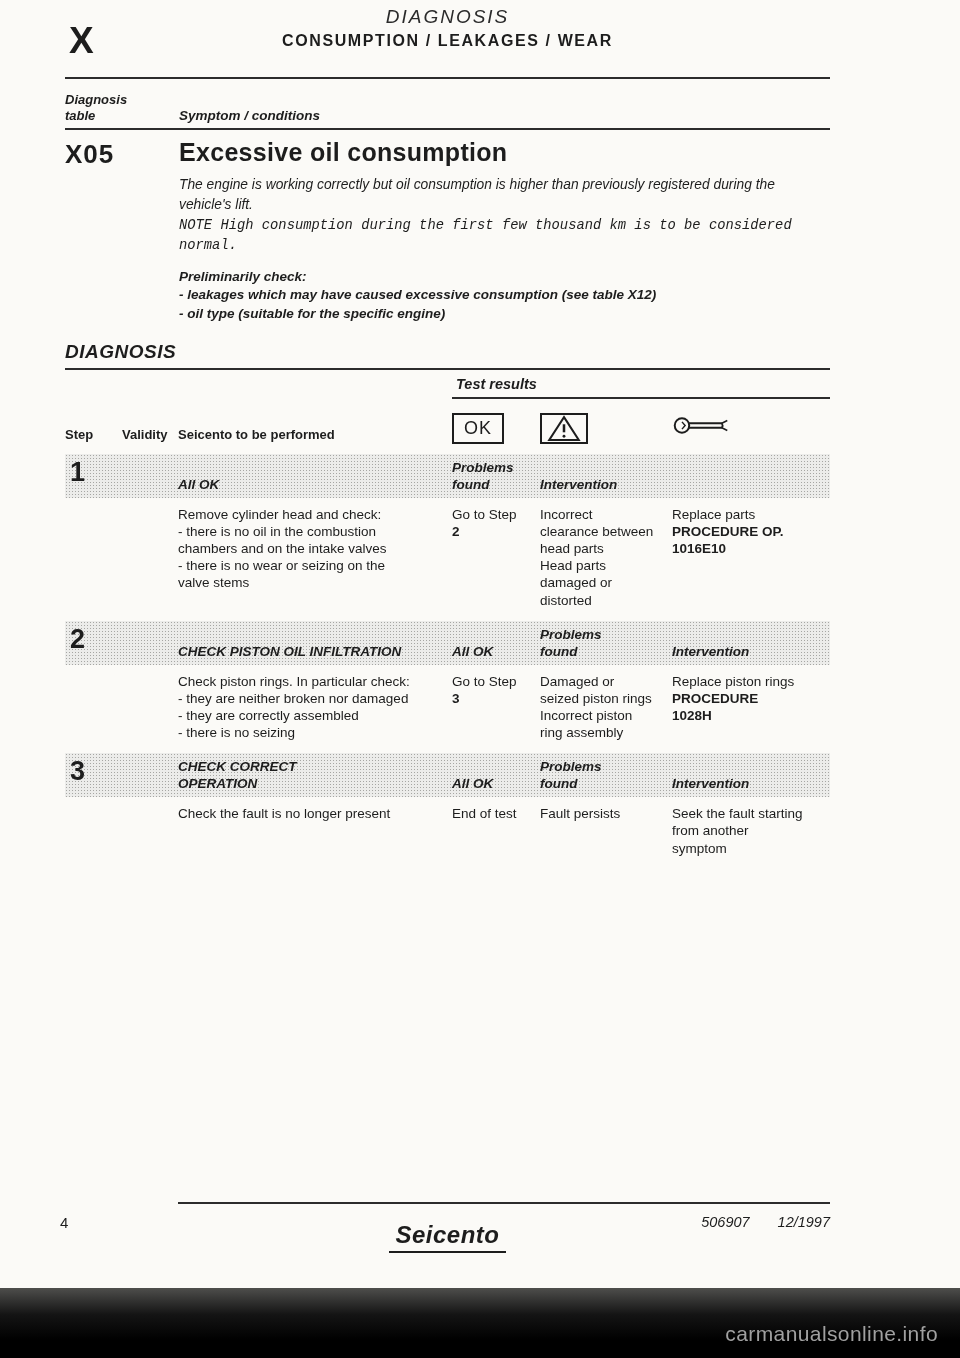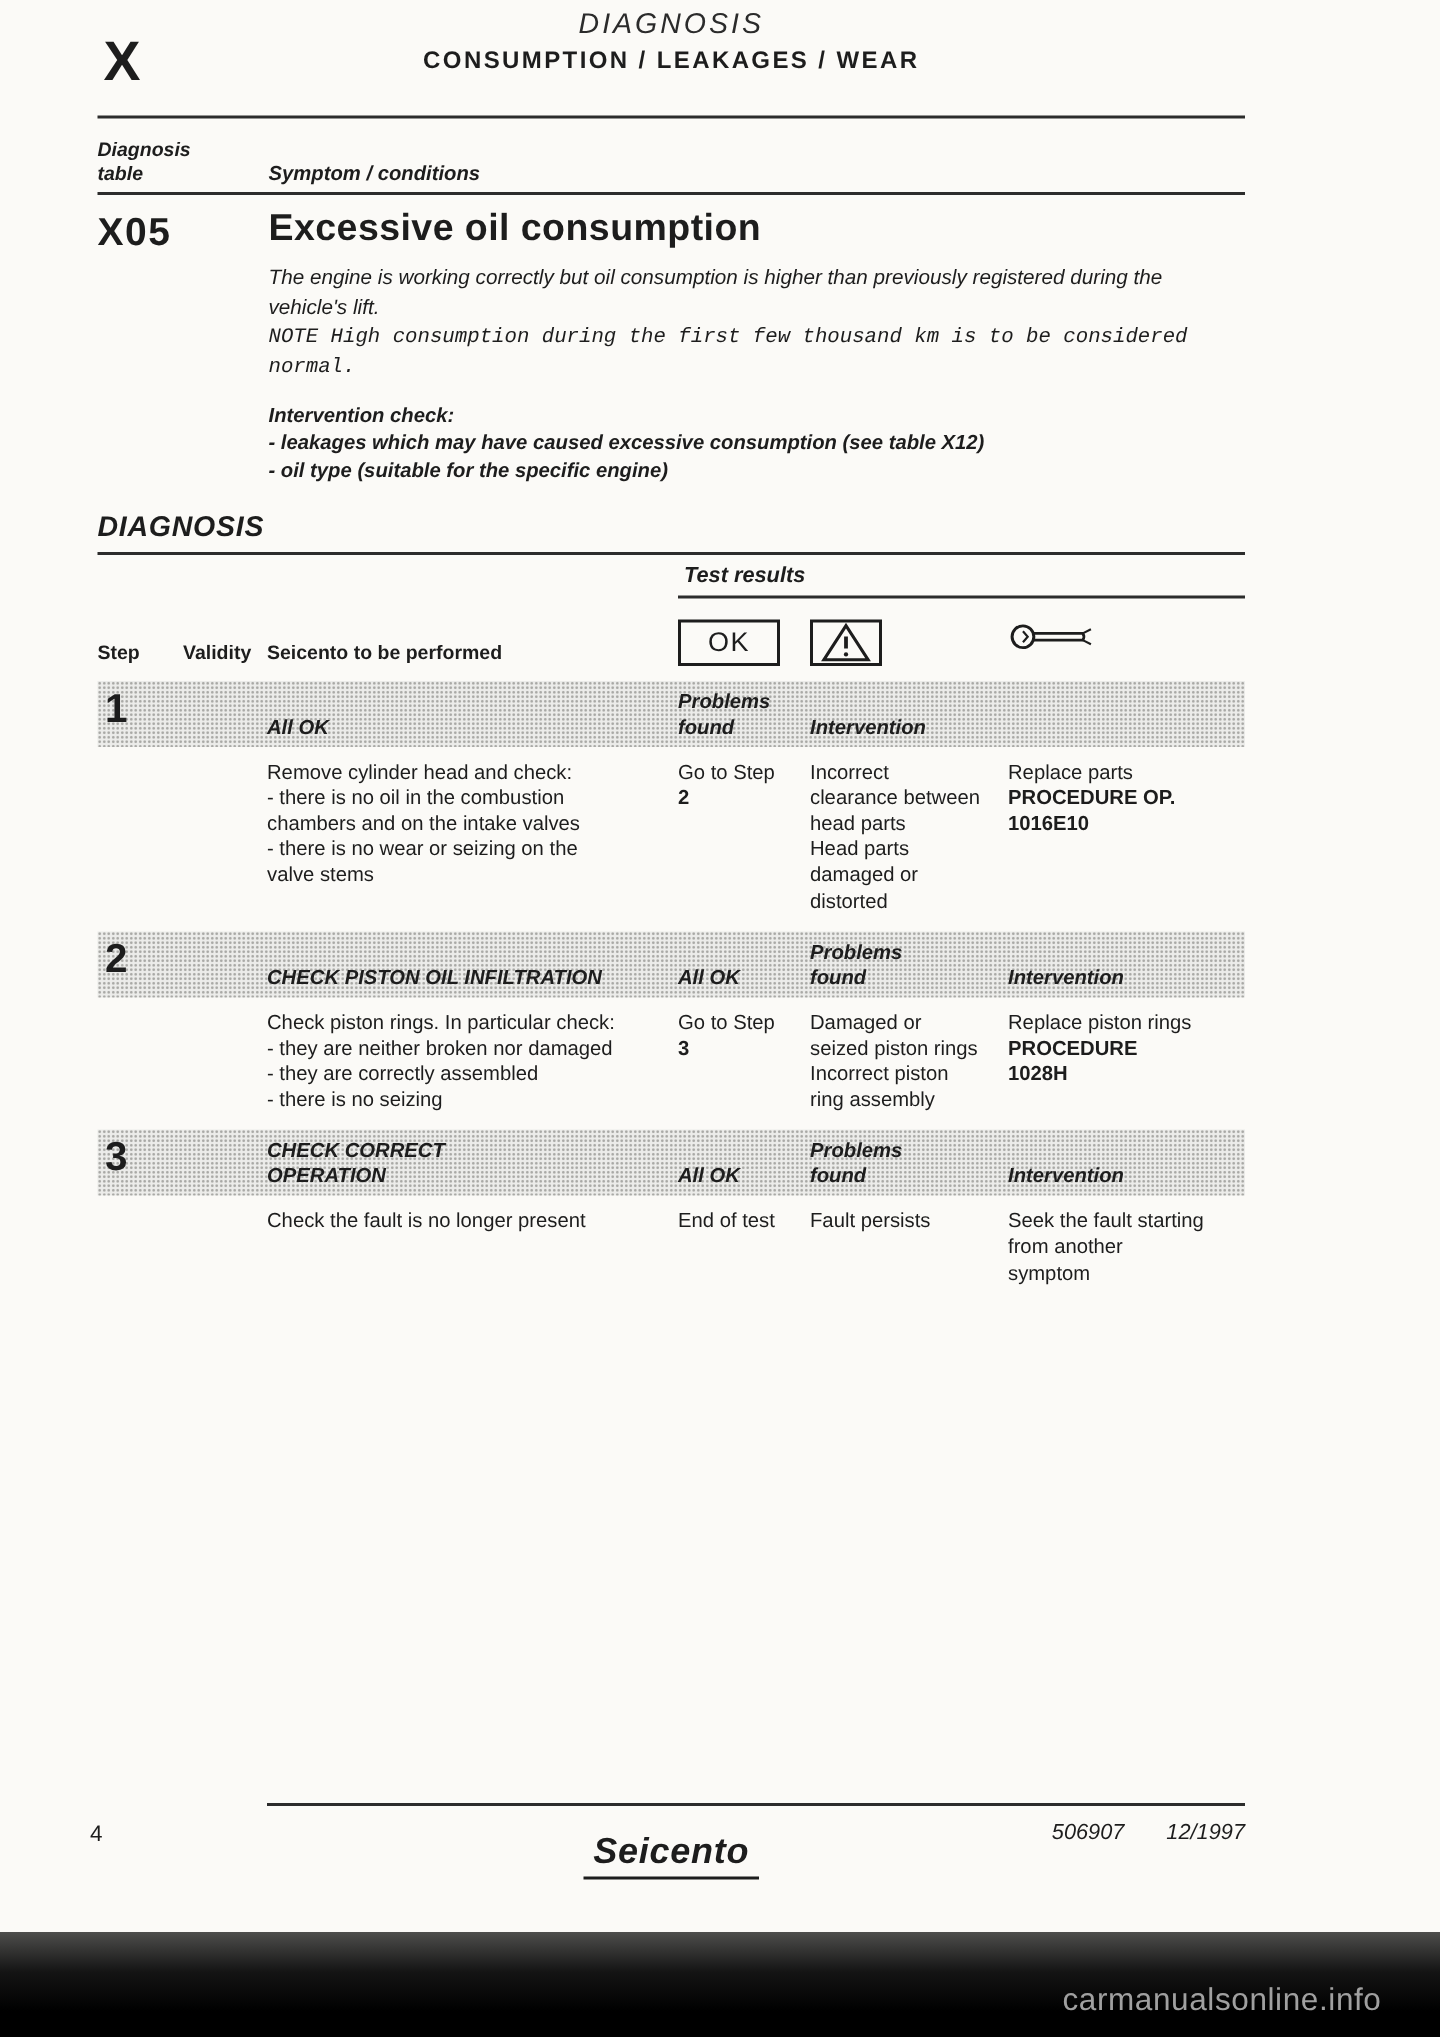--- a/index.html
+++ b/index.html
@@ -33,21 +33,21 @@
   
   .diag-head { margin-top:18px; border-bottom:2px solid #2c2c2c; padding-bottom:5px;
                font-style:italic; font-weight:bold; font-size:19px; letter-spacing:0.5px; }
   .test-results { margin-left:387px; width:378px; border-bottom:2px solid #2c2c2c;
                   padding:6px 0 5px 4px; font-style:italic; font-weight:bold; font-size:14.5px; }
 
   .dgrid { display:grid; grid-template-columns:57px 56px 274px 88px 132px 158px; }
 
   .col-head { margin-top:14px; align-items:end; }
   .col-label { font-weight:bold; font-size:13px; padding-bottom:2px; }
-  .okbox  { width:68px; height:31px; border:2.5px solid #1d1d1d; display:flex; align-items:center; justify-content:center;
+  .okbox  { width:52px; height:31px; border:2.5px solid #1d1d1d; display:flex; align-items:center; justify-content:center;
             font-size:18px; letter-spacing:1px; background:#fbfaf7; }
   .warnbox{ width:48px; height:31px; border:2.5px solid #1d1d1d; display:flex; align-items:center; justify-content:center; background:#fbfaf7; }
   .wrench-holder { align-self:end; padding-bottom:4px; }
 
   
   .band { margin-top:10px; padding:5px 0 5px; align-items:end;
           background-color:#ececea;
           background-image:radial-gradient(circle,#a6a6a3 0.7px,rgba(0,0,0,0) 1px);
           background-size:3px 3px; }
   .band + .band, .brow + .band { margin-top:12px; }
@@ -65,21 +65,21 @@
   .footer-page { position:absolute; left:-5px; top:12px; font-size:15px; }
   .brand { text-align:center; margin-top:17px; }
   .brand span { display:inline-block; font-size:24px; font-weight:bold; font-style:italic;
                 letter-spacing:0.5px; border-bottom:2.5px solid #1d1d1d; padding:0 6px 2px; }
   .footer-right { position:absolute; right:0; top:12px; font-size:14.5px; font-style:italic; }
   .footer-right .gap { display:inline-block; width:28px; }
 
   
   .wm-bar { position:absolute; left:0; bottom:0; width:960px; height:70px;
             background:linear-gradient(to bottom,#4e4e4c 0,#141414 38%,#000 75%);
-            display:flex; justify-content:flex-end; align-items:flex-end; padding:0 39px 12px 0; }
+            display:flex; justify-content:flex-end; align-items:flex-end; padding:0 22px 12px 0; }
   .wm-text { color:#a0a0a0; font-size:21px; letter-spacing:0.4px; }
 </style>
 </head>
 <body>
 
 <div class="content">
 
   <div class="hdr-title">DIAGNOSIS</div>
   <div class="hdr-sub">CONSUMPTION / LEAKAGES / WEAR</div>
   <div class="section-letter">X</div>
@@ -91,21 +91,21 @@
     <div class="sym-cond-label">Symptom / conditions</div>
   </div>
 
   <div class="sym-row">
     <div class="sym-code">X05</div>
     <div class="sym-body">
       <div class="sym-title">Excessive oil consumption</div>
       <div class="sym-desc">The engine is working correctly but oil consumption is higher than previously registered during the vehicle's lift.</div>
       <div class="sym-note">NOTE High consumption during the first few thousand km is to be considered normal.</div>
       <div class="prelim">
-        <div>Intervention check:</div>
+        <div>Preliminarily check:</div>
         <div>- leakages which may have caused excessive consumption (see table X12)</div>
         <div>- oil type (suitable for the specific engine)</div>
       </div>
     </div>
   </div>
 
   <div class="diag-head">DIAGNOSIS</div>
   <div class="test-results">Test results</div>
 
   <div class="dgrid col-head">

